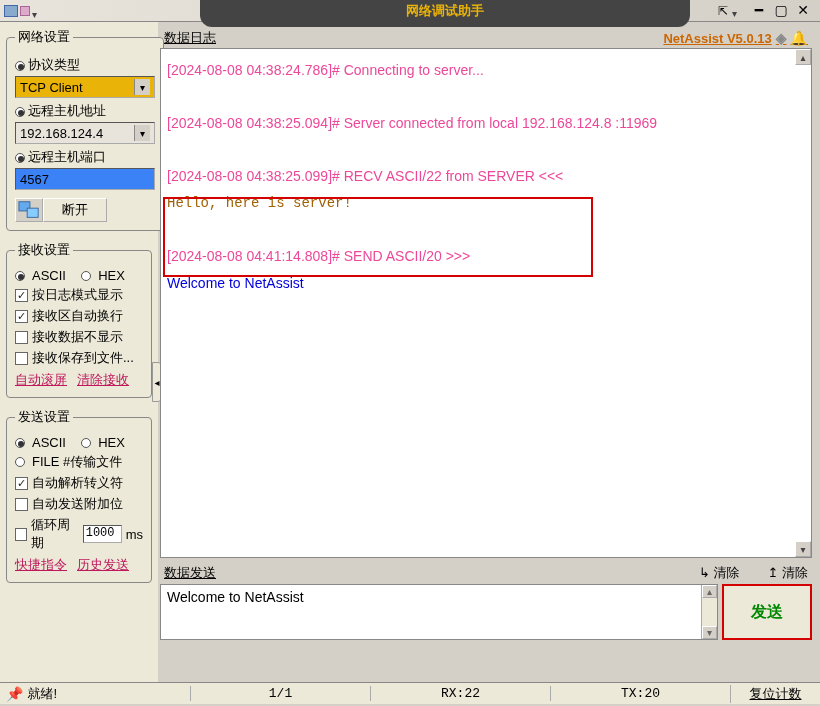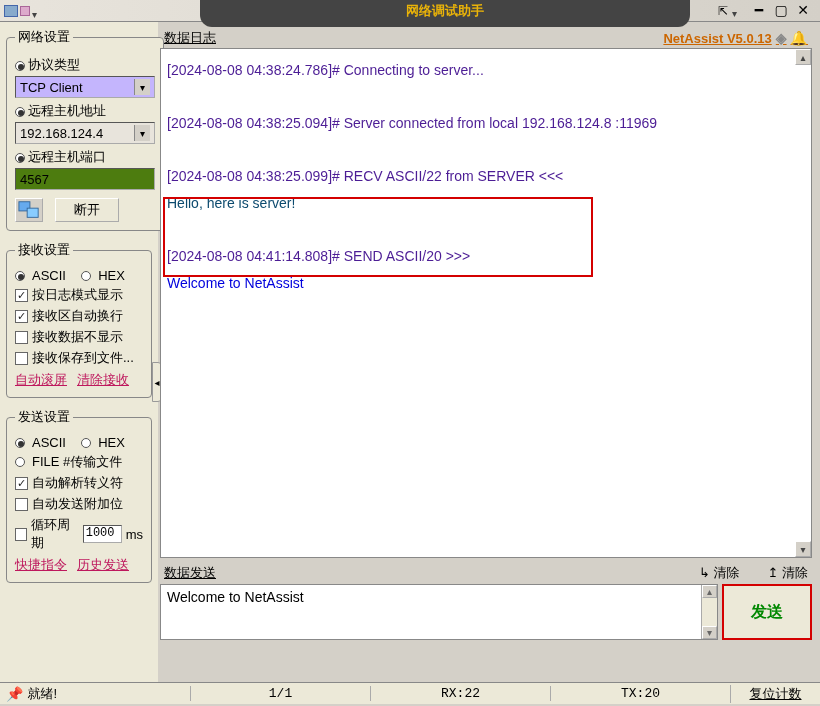--- a/index.html
+++ b/index.html
@@ -16,24 +16,24 @@
 
 .app { display: flex; height: 660px; }
 .sidebar { width: 158px; padding: 6px; display: flex; flex-direction: column; gap: 10px; background: #ece9d8; }
 fieldset { border: 1px solid #888; border-radius: 4px; padding: 6px 8px 8px 8px; background: #ece9d8; }
 legend { font-size: 13px; padding: 0 3px; }
 
 .section-lbl { font-size: 13px; margin: 4px 0 2px 0; }
 .radio-indicator { display:inline-block; width:10px; height:10px; border:1px solid #555; border-radius:50%; background:#fff; vertical-align:middle; margin-right:3px; position:relative;}
 .radio-indicator.on::after { content:""; position:absolute; width:6px; height:6px; background:#333; border-radius:50%; left:2px; top:2px;}
 
-.select, .textinput { width: 140px; height: 22px; border: 1px inset #aaa; background: #c4b5fd; font-size: 13px; padding: 2px 4px; font-family: "Courier New", monospace; display:flex; align-items:center; justify-content:space-between;}
+.select, .textinput { width: 140px; height: 22px; border: 1px inset #aaa; background: #eab308; font-size: 13px; padding: 2px 4px; font-family: "Courier New", monospace; display:flex; align-items:center; justify-content:space-between;}
 .select .arrow { width: 16px; text-align: center; background:#d4d0c8; border-left:1px solid #888; height:100%; display:flex; align-items:center; justify-content:center; font-size:10px;}
 
-.conn-row { display:flex; align-items:center; gap:12px; margin-top:8px; }
+.conn-row { display:flex; align-items:center; gap:0; margin-top:8px; }
 .conn-icon { width:28px; height:24px; background:#d4d0c8; border:1px outset #fff; display:flex; align-items:center; justify-content:center;}
 .conn-icon svg { width:22px; height:20px; }
 .btn { height:24px; padding:0 18px; background:#ece9d8; border:1px outset #fff; font-size:13px; cursor:pointer;}
 
 .check-row { font-size:13px; margin:3px 0; display:flex; align-items:center; gap:4px;}
 .chk { width:13px; height:13px; border:1px solid #666; background:#fff; display:inline-flex; align-items:center; justify-content:center; font-size:11px; color:#222;}
 .chk.on::after { content:"✓"; }
 .link { color:#be185d; text-decoration:underline; font-size:13px; cursor:pointer;}
 .link-row { display:flex; gap:10px; margin-top:4px; }
 
@@ -41,22 +41,22 @@
 
 .main { flex:1; display:flex; flex-direction:column; padding:6px 8px 0 2px; position:relative;}
 .collapse-handle { position:absolute; left:-6px; top:340px; width:10px; height:40px; background:#ece9d8; border:1px solid #999; border-radius:0 4px 4px 0; display:flex; align-items:center; justify-content:center; font-size:10px; cursor:pointer;}
 
 .log-header { display:flex; align-items:center; justify-content:space-between; height:20px; font-size:13px; padding:0 4px;}
 .log-header .title { text-decoration:underline; }
 .version { color:#cc6600; font-weight:bold; font-size:13px; text-decoration:underline; display:flex; align-items:center; }
 .notif-icons span { color:#888; font-size:14px; margin-left:4px;}
 
 .log-body { background:#fff; border:1px solid #888; height:510px; overflow-y:auto; font-family:"Courier New","NSimSun",monospace; font-size:14px; padding:8px 6px; line-height:1.9; position:relative;}
-.log-line { color:#4c1d95; white-space:pre; }
-.log-line.recv-data { color:#0c4a6e; }
+.log-line { color:#ec4899; white-space:pre; }
+.log-line.recv-data { color:#a16207;font-family:Liberation Mono, monospace; }
 .log-line.send-data { color:#0000dd; }
 .send-highlight { position:absolute; border:2px solid #d40000; left:2px; top:148px; width:430px; height:80px; pointer-events:none;}
 .vscroll-arrow { position:absolute; right:0; width:16px; height:16px; background:#d4d0c8; border:1px outset #fff; font-size:10px; display:flex; align-items:center; justify-content:center; color:#444;}
 
 .send-panel { margin-top:6px; }
 .send-header { display:flex; justify-content:space-between; font-size:13px; padding:0 4px 2px 4px;}
 .send-actions { display:flex; gap:28px; font-size:13px;}
 .send-actions span { cursor:pointer; }
 .send-row { display:flex; height:56px; gap:4px;}
 .send-textarea { flex:1; border:1px solid #888; background:#fff; font-family:"Courier New",monospace; font-size:14px; padding:4px 6px; position:relative;}
@@ -107,21 +107,21 @@
         <span class="radio-indicator on"></span><span>远程主机地址</span>
       </div>
       <div class="select" style="background:#e8e4dc;">
         <span>192.168.124.4</span>
           <span class="arrow">▾</span>
       </div>
 
       <div class="section-lbl">
         <span class="radio-indicator on"></span><span>远程主机端口</span>
       </div>
-      <div class="textinput" style="background:#4d7c0f;">
+      <div class="textinput" style="background:#3b82f6;">
         <span>4567</span>
       </div>
 
       <div class="conn-row">
         <div class="conn-icon">
           <svg viewBox="0 0 24 20">
               <rect x="1" y="1" width="12" height="10" fill="#66aaee" stroke="#336699"></rect>
               <rect x="10" y="8" width="12" height="10" fill="#88ccff" stroke="#336699"></rect>
             </svg>
         </div>

